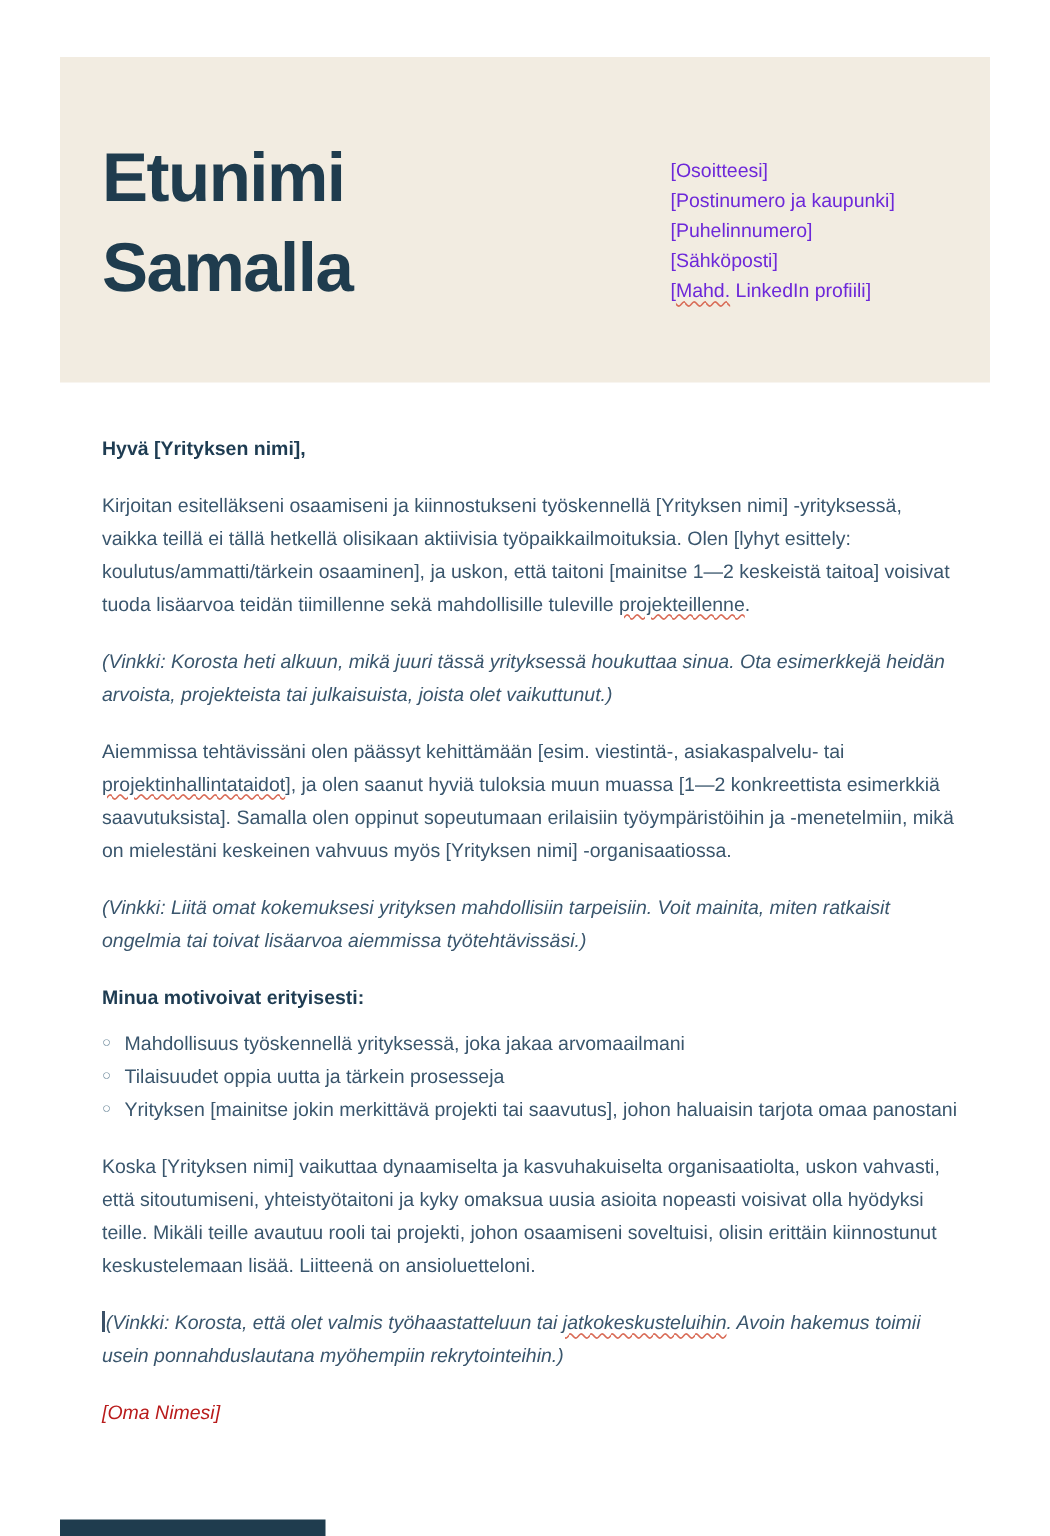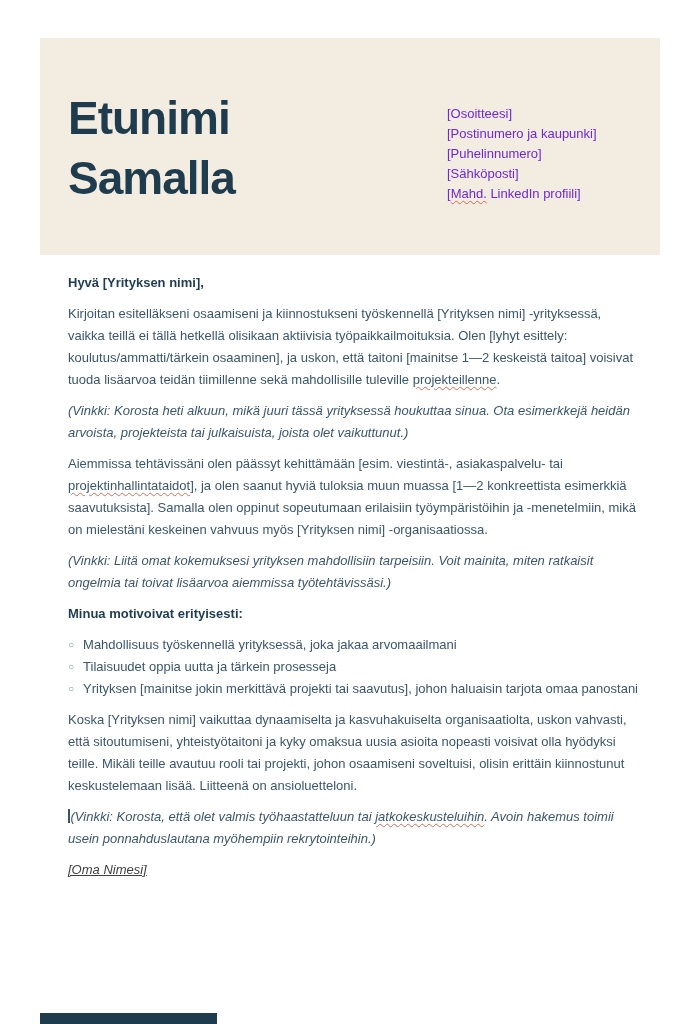--- a/index.html
+++ b/index.html
@@ -24,39 +24,39 @@
     position: absolute; left: 407px; top: 66px;
     font-size: 13px; color: #6d28d9; line-height: 20px;
   }
   .contact-line { white-space: nowrap; }
 
   
   .letter-body {
     position: absolute; left: 68px; top: 272px; width: 570px;
     font-size: 13px; color: #3a566d; line-height: 22px;
   }
-  .letter-body p { margin: 0 0 9px 0; }
+  .letter-body p { margin: 16px 0 9px 0; }
   .bold-line { font-weight: 700; color: #1e3c52; }
   .tip { font-style: italic; }
   .misspell {
     text-decoration-line: underline;
     text-decoration-style: wavy;
     text-decoration-color: #d96c57;
     text-decoration-thickness: 1px;
     text-underline-offset: 2px;
   }
   ul.motivation-list { list-style: none; margin: 0 0 9px 0; padding: 0; }
   ul.motivation-list li { display: flex; gap: 9px; align-items: flex-start; }
   .bullet-ring { color: #7d96a6; font-size: 10px; line-height: 22px; flex: 0 0 auto; }
   .bullet-text { flex: 1 1 auto; }
   .text-cursor {
     display: inline-block; width: 1.5px; height: 14px;
     background: #3b5168; vertical-align: -2px; margin-right: 1px;
   }
-  .signature { font-style: italic; color: #404040; text-decoration: underline; }
+  .signature { font-style: italic; color: #b91c1c; }
 
   
   .next-page-bar {
     position: absolute; left: 40px; top: 1013px; width: 177px; height: 11px;
     background: #1f3c4e;
   }
 </style>
 </head>
 <body>
 

